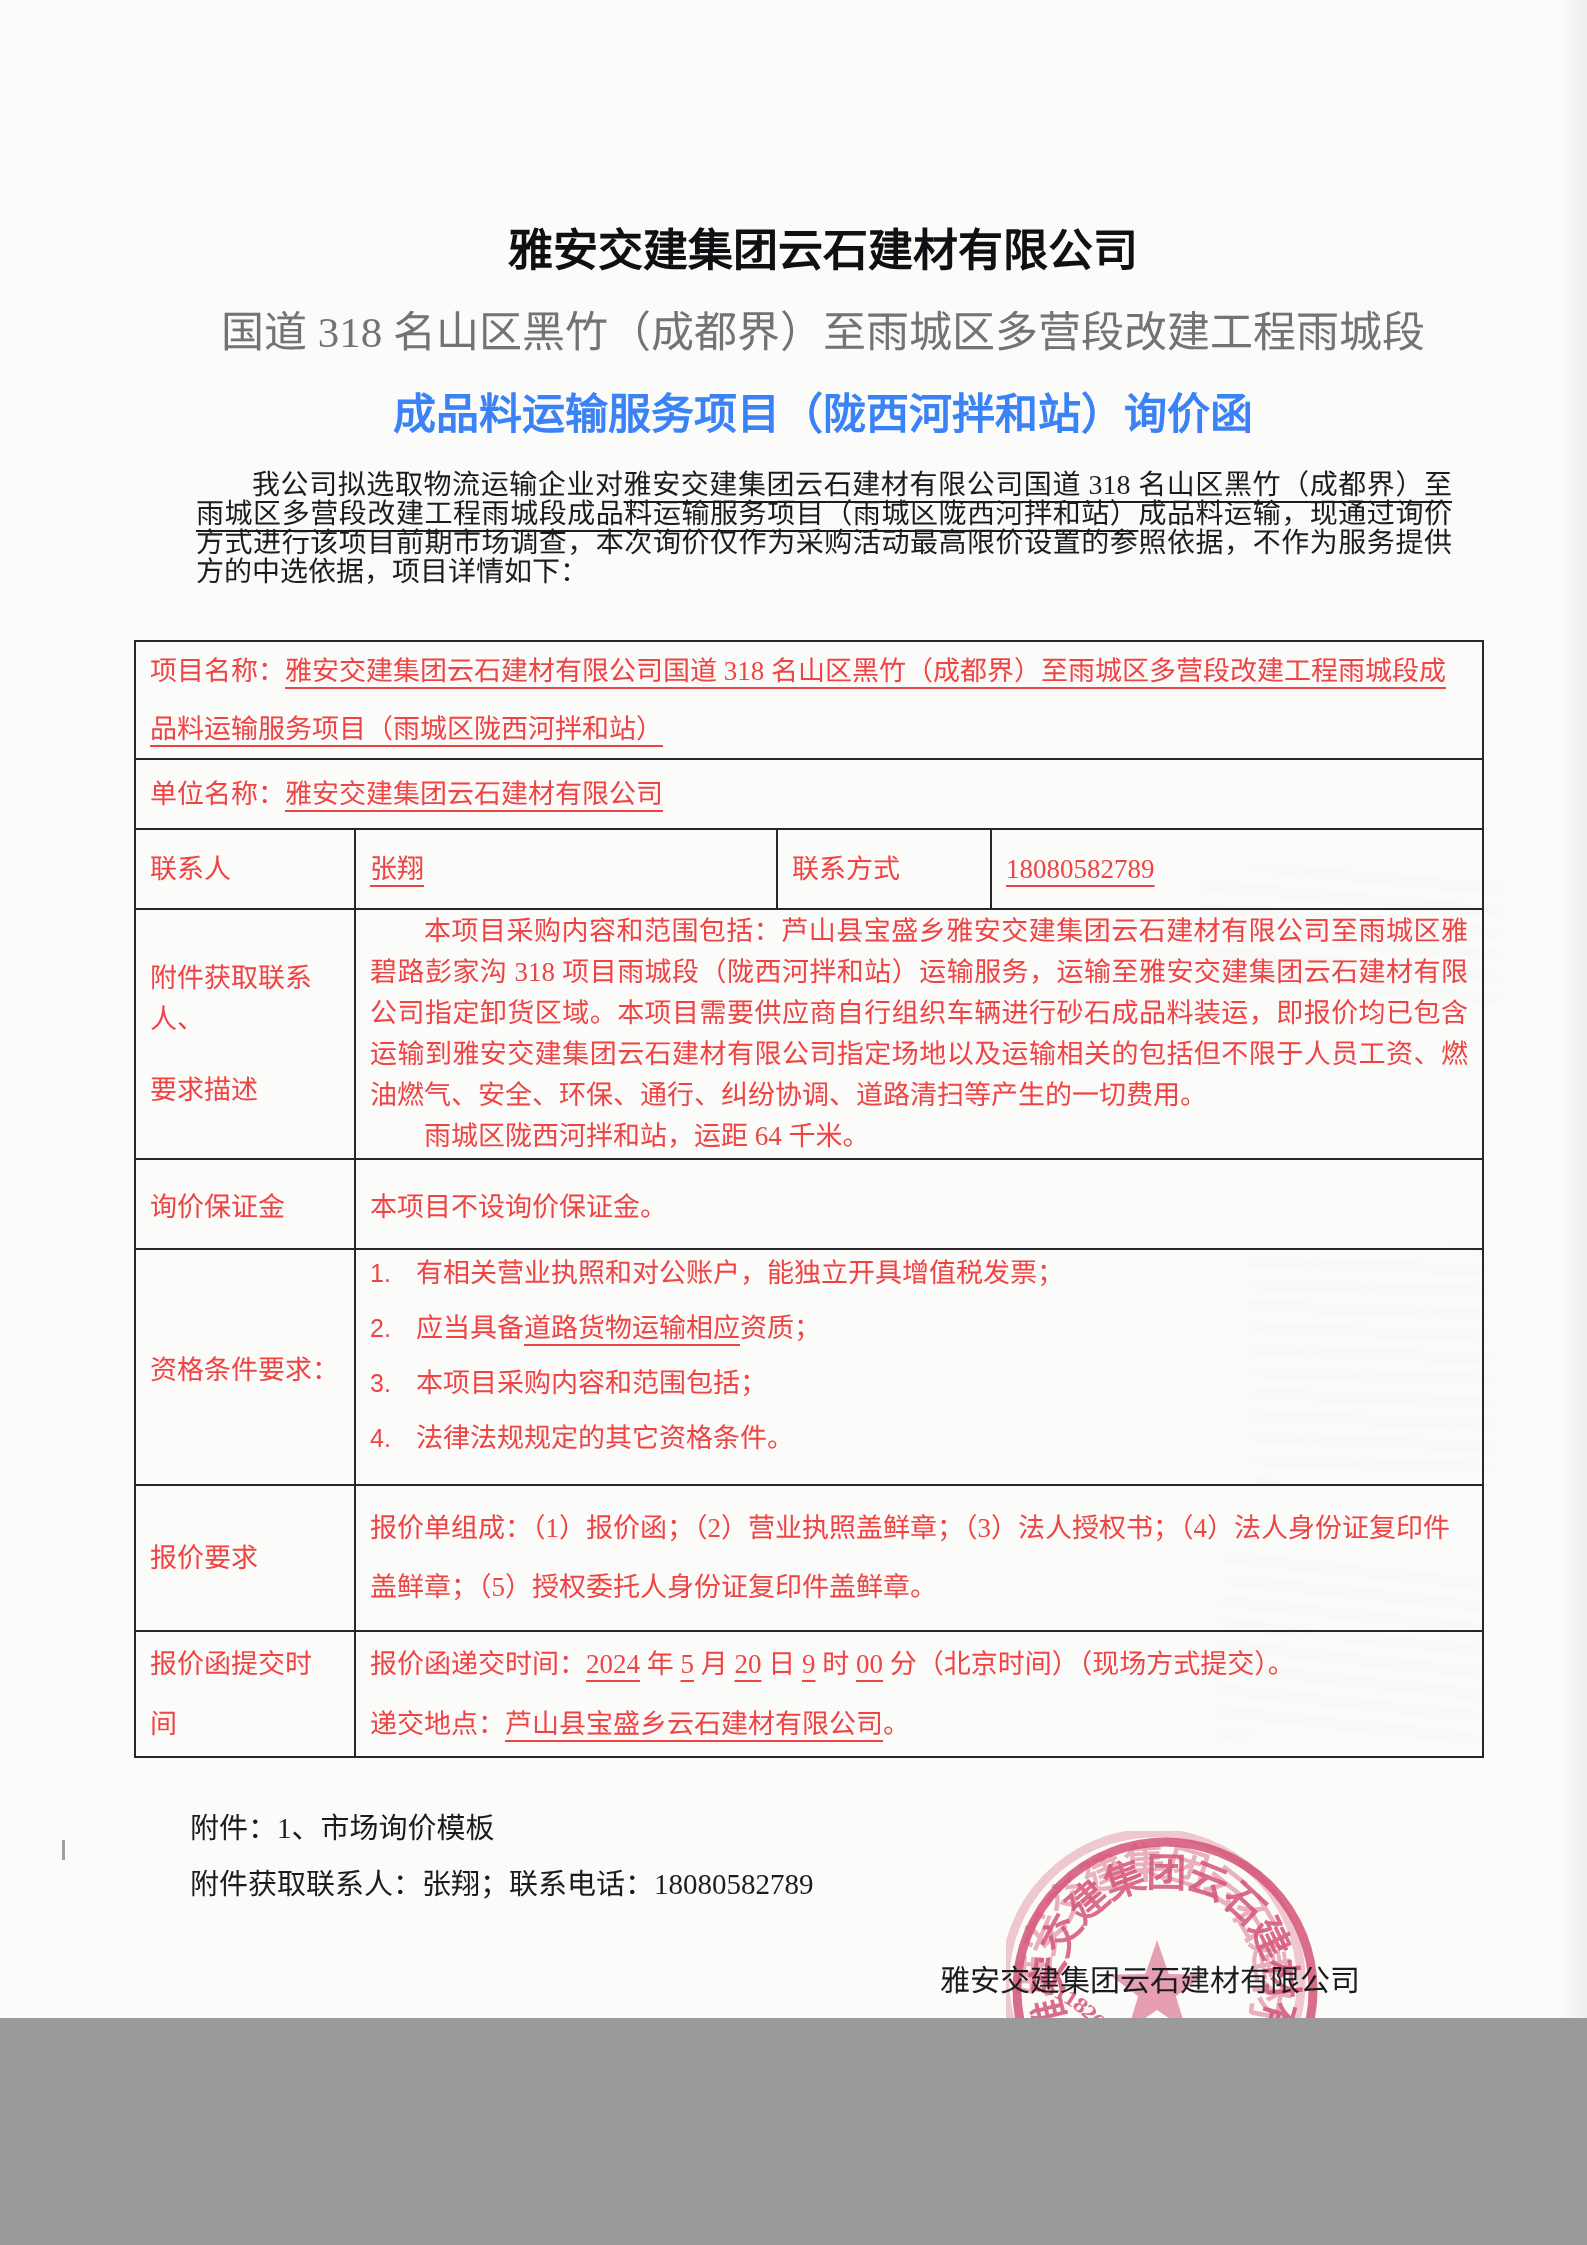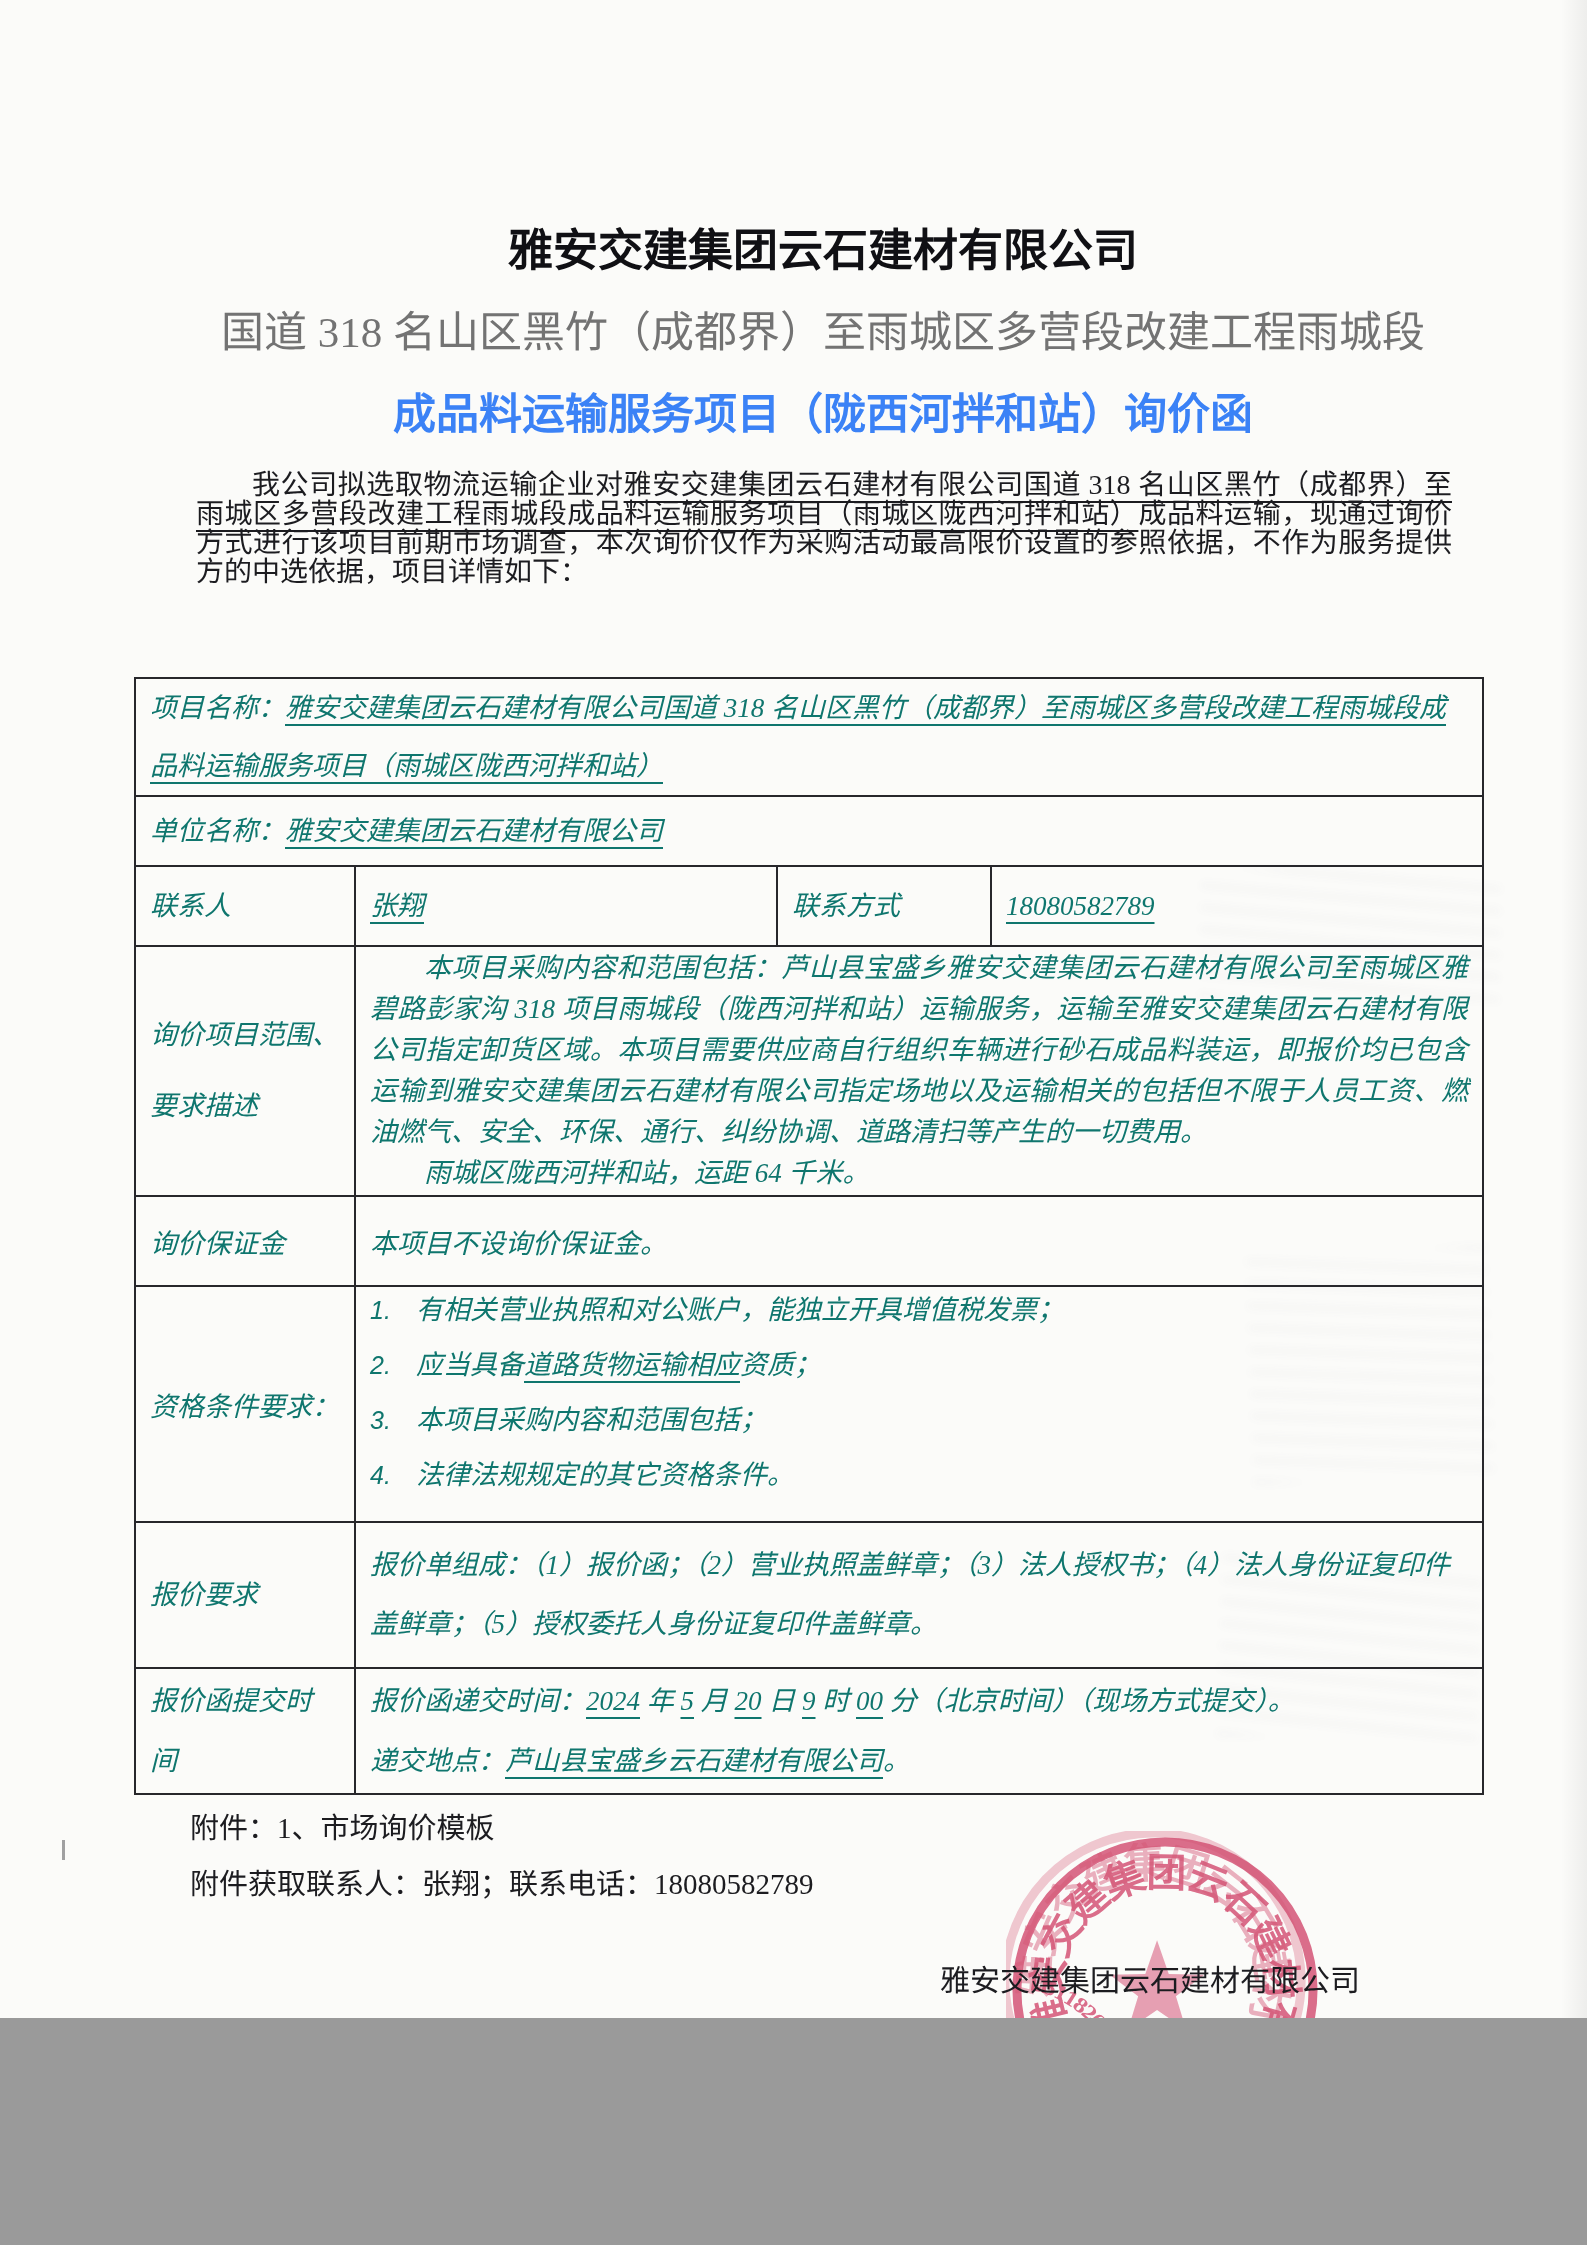--- a/index.html
+++ b/index.html
@@ -18,23 +18,23 @@
   .t2{font-size:43px;font-weight:400;line-height:54px;margin:0 0 28px 0;color:#737373;}
   .t3{font-size:43px;font-weight:700;line-height:54px;margin:0;color:#3b82f6;}
   
   .intro{
     position:absolute;left:196px;top:470px;width:1256px;
     font-size:28px;line-height:29px;text-align:justify;text-indent:2em;margin:0;
   }
   .u{text-decoration:underline;text-decoration-thickness:2px;text-underline-offset:7px;}
   
   table.info{
-    position:absolute;left:134px;top:677px;
+    position:absolute;left:134px;top:640px;
     border-collapse:collapse;table-layout:fixed;width:1348px;
-    font-size:27px;color:#0f766e;font-style:italic;
+    font-size:27px;color:#ef4444;
   }
   table.info td{border:2px solid #27272b;padding:0 14px;vertical-align:middle;}
   td.r1{height:116px;line-height:58px;}
   td.r2{height:68px;line-height:34px;}
   td.r3{height:78px;line-height:34px;}
   td.r4l{height:248px;}
   .lblstack{display:flex;flex-direction:column;justify-content:center;height:100%;gap:30px;line-height:41px;}
   td.r4c{vertical-align:top;padding-top:12px;}
   td.r4c p{margin:0;text-indent:2em;line-height:41px;text-align:justify;}
   td.r5{height:88px;}
@@ -98,21 +98,21 @@
     </tr>
     <tr>
       <td class="r3">联系人</td>
       <td class="r3"><span class="u">张翔</span></td>
       <td class="r3">联系方式</td>
       <td class="r3"><span class="u">18080582789</span></td>
     </tr>
     <tr>
       <td class="r4l">
         <div class="lblstack">
-          <span>询价项目范围、</span>
+          <span>附件获取联系人、</span>
           <span>要求描述</span>
         </div>
       </td>
       <td class="r4c" colspan="3">
         <p>本项目采购内容和范围包括：芦山县宝盛乡雅安交建集团云石建材有限公司至雨城区雅碧路彭家沟 318 项目雨城段（陇西河拌和站）运输服务，运输至雅安交建集团云石建材有限公司指定卸货区域。本项目需要供应商自行组织车辆进行砂石成品料装运，即报价均已包含运输到雅安交建集团云石建材有限公司指定场地以及运输相关的包括但不限于人员工资、燃油燃气、安全、环保、通行、纠纷协调、道路清扫等产生的一切费用。</p>
         <p>雨城区陇西河拌和站，运距 64 千米。</p>
       </td>
     </tr>
     <tr>
       <td class="r5">询价保证金</td>

